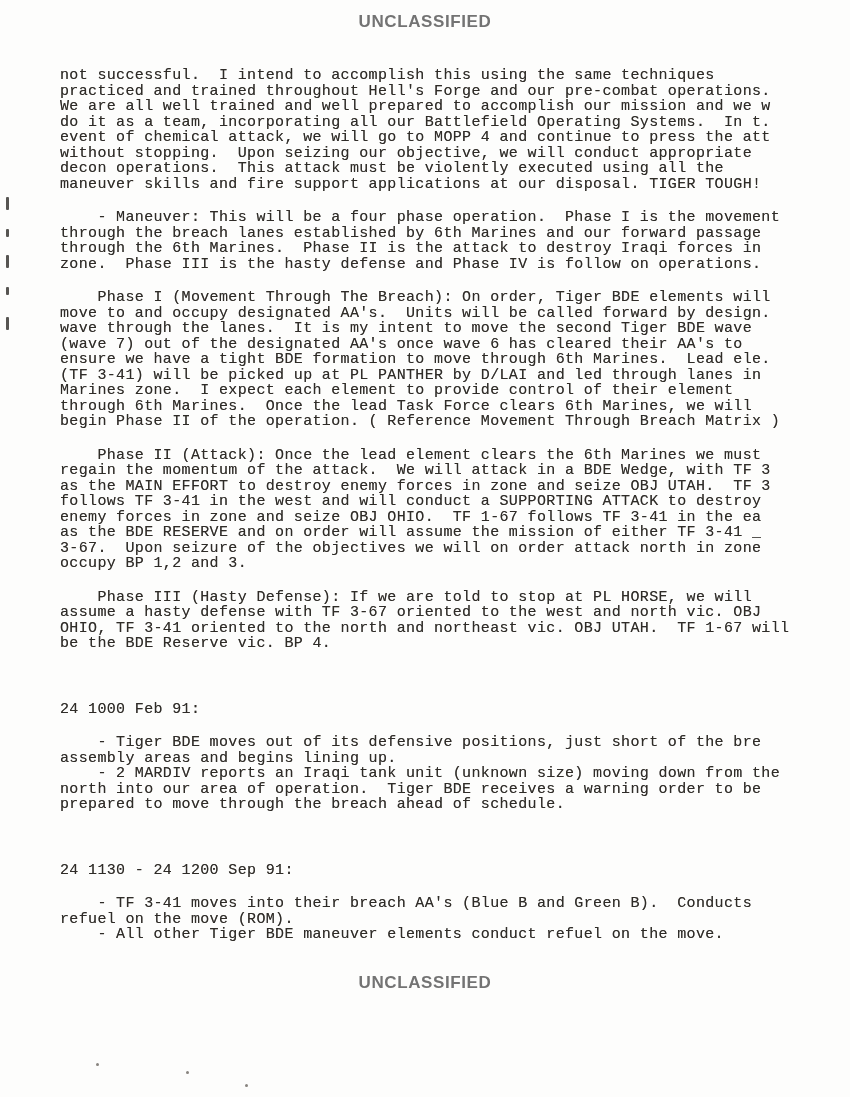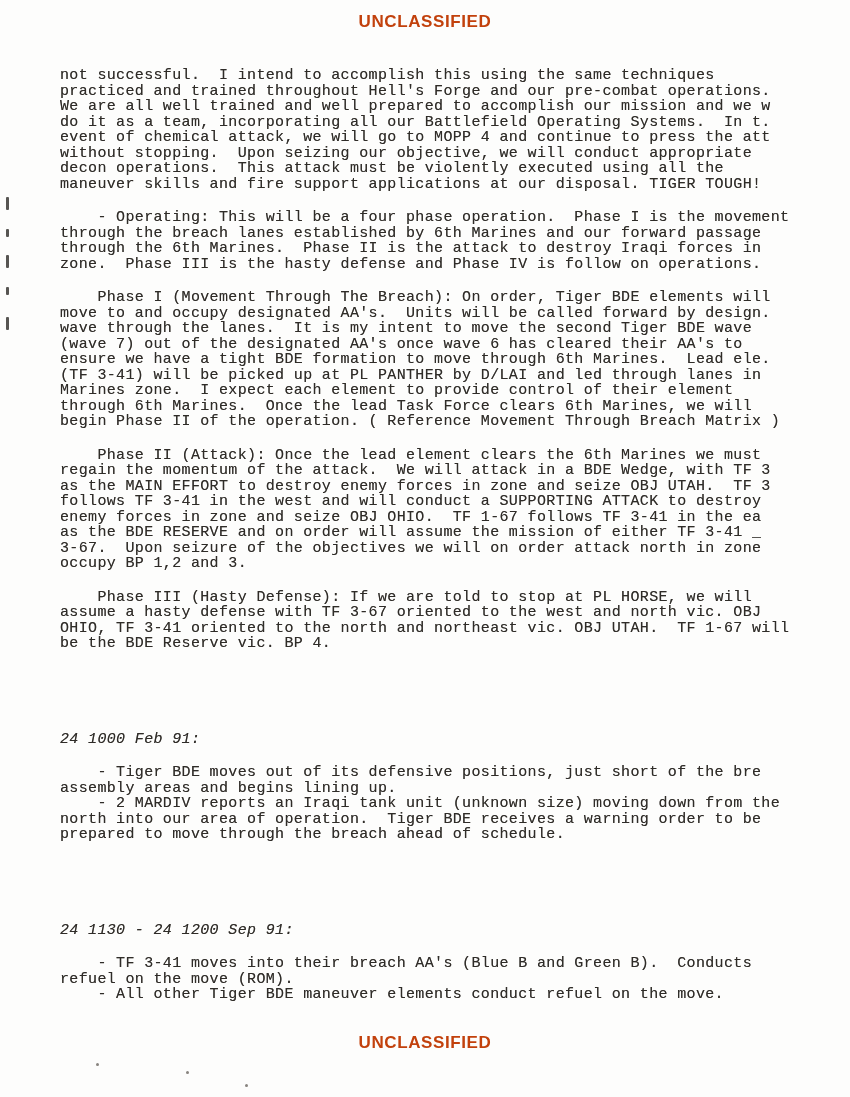--- a/index.html
+++ b/index.html
@@ -19,21 +19,21 @@
     position: absolute;
     inset: 0;
     padding: 8px 28px 0 60px;
     box-sizing: border-box;
   }
   .classification {
     font-family: "Liberation Sans", "DejaVu Sans", sans-serif;
     font-weight: bold;
     font-size: 17px;
     letter-spacing: 0.6px;
-    color: #c2410c;
+    color: #737373;
     text-align: center;
     width: 730px;            
   }
   .classification.top {
     margin: 4px 0 0 0;
   }
   .classification.bottom {
     margin-top: 30px;
   }
   .content {
@@ -41,22 +41,21 @@
   }
   .para {
     white-space: pre;        
     font-size: 15px;
     line-height: 15.5px;
     letter-spacing: 0.35px;
     margin: 0 0 18px 0;
     text-shadow: 0 0 0.5px rgba(47,44,40,0.55);  
   }
   .date-heading {
-    margin-top: 80px;
-    font-style: italic;
+    margin-top: 50px;
   }
   
   .mark {
     position: absolute;
     left: 6px;
     width: 3px;
     background: #3a3734;
     border-radius: 1px;
     opacity: 0.85;
   }
@@ -79,21 +78,21 @@
   <div class="content">
     <div class="para">not successful.  I intend to accomplish this using the same techniques
 practiced and trained throughout Hell's Forge and our pre-combat operations.
 We are all well trained and well prepared to accomplish our mission and we w
 do it as a team, incorporating all our Battlefield Operating Systems.  In t.
 event of chemical attack, we will go to MOPP 4 and continue to press the att
 without stopping.  Upon seizing our objective, we will conduct appropriate
 decon operations.  This attack must be violently executed using all the
 maneuver skills and fire support applications at our disposal. TIGER TOUGH!</div>
 
-    <div class="para">    - Operating: This will be a four phase operation.  Phase I is the movement
+    <div class="para">    - Maneuver: This will be a four phase operation.  Phase I is the movement
 through the breach lanes established by 6th Marines and our forward passage
 through the 6th Marines.  Phase II is the attack to destroy Iraqi forces in
 zone.  Phase III is the hasty defense and Phase IV is follow on operations.</div>
 
     <div class="para">    Phase I (Movement Through The Breach): On order, Tiger BDE elements will
 move to and occupy designated AA's.  Units will be called forward by design.
 wave through the lanes.  It is my intent to move the second Tiger BDE wave
 (wave 7) out of the designated AA's once wave 6 has cleared their AA's to
 ensure we have a tight BDE formation to move through 6th Marines.  Lead ele.
 (TF 3-41) will be picked up at PL PANTHER by D/LAI and led through lanes in

